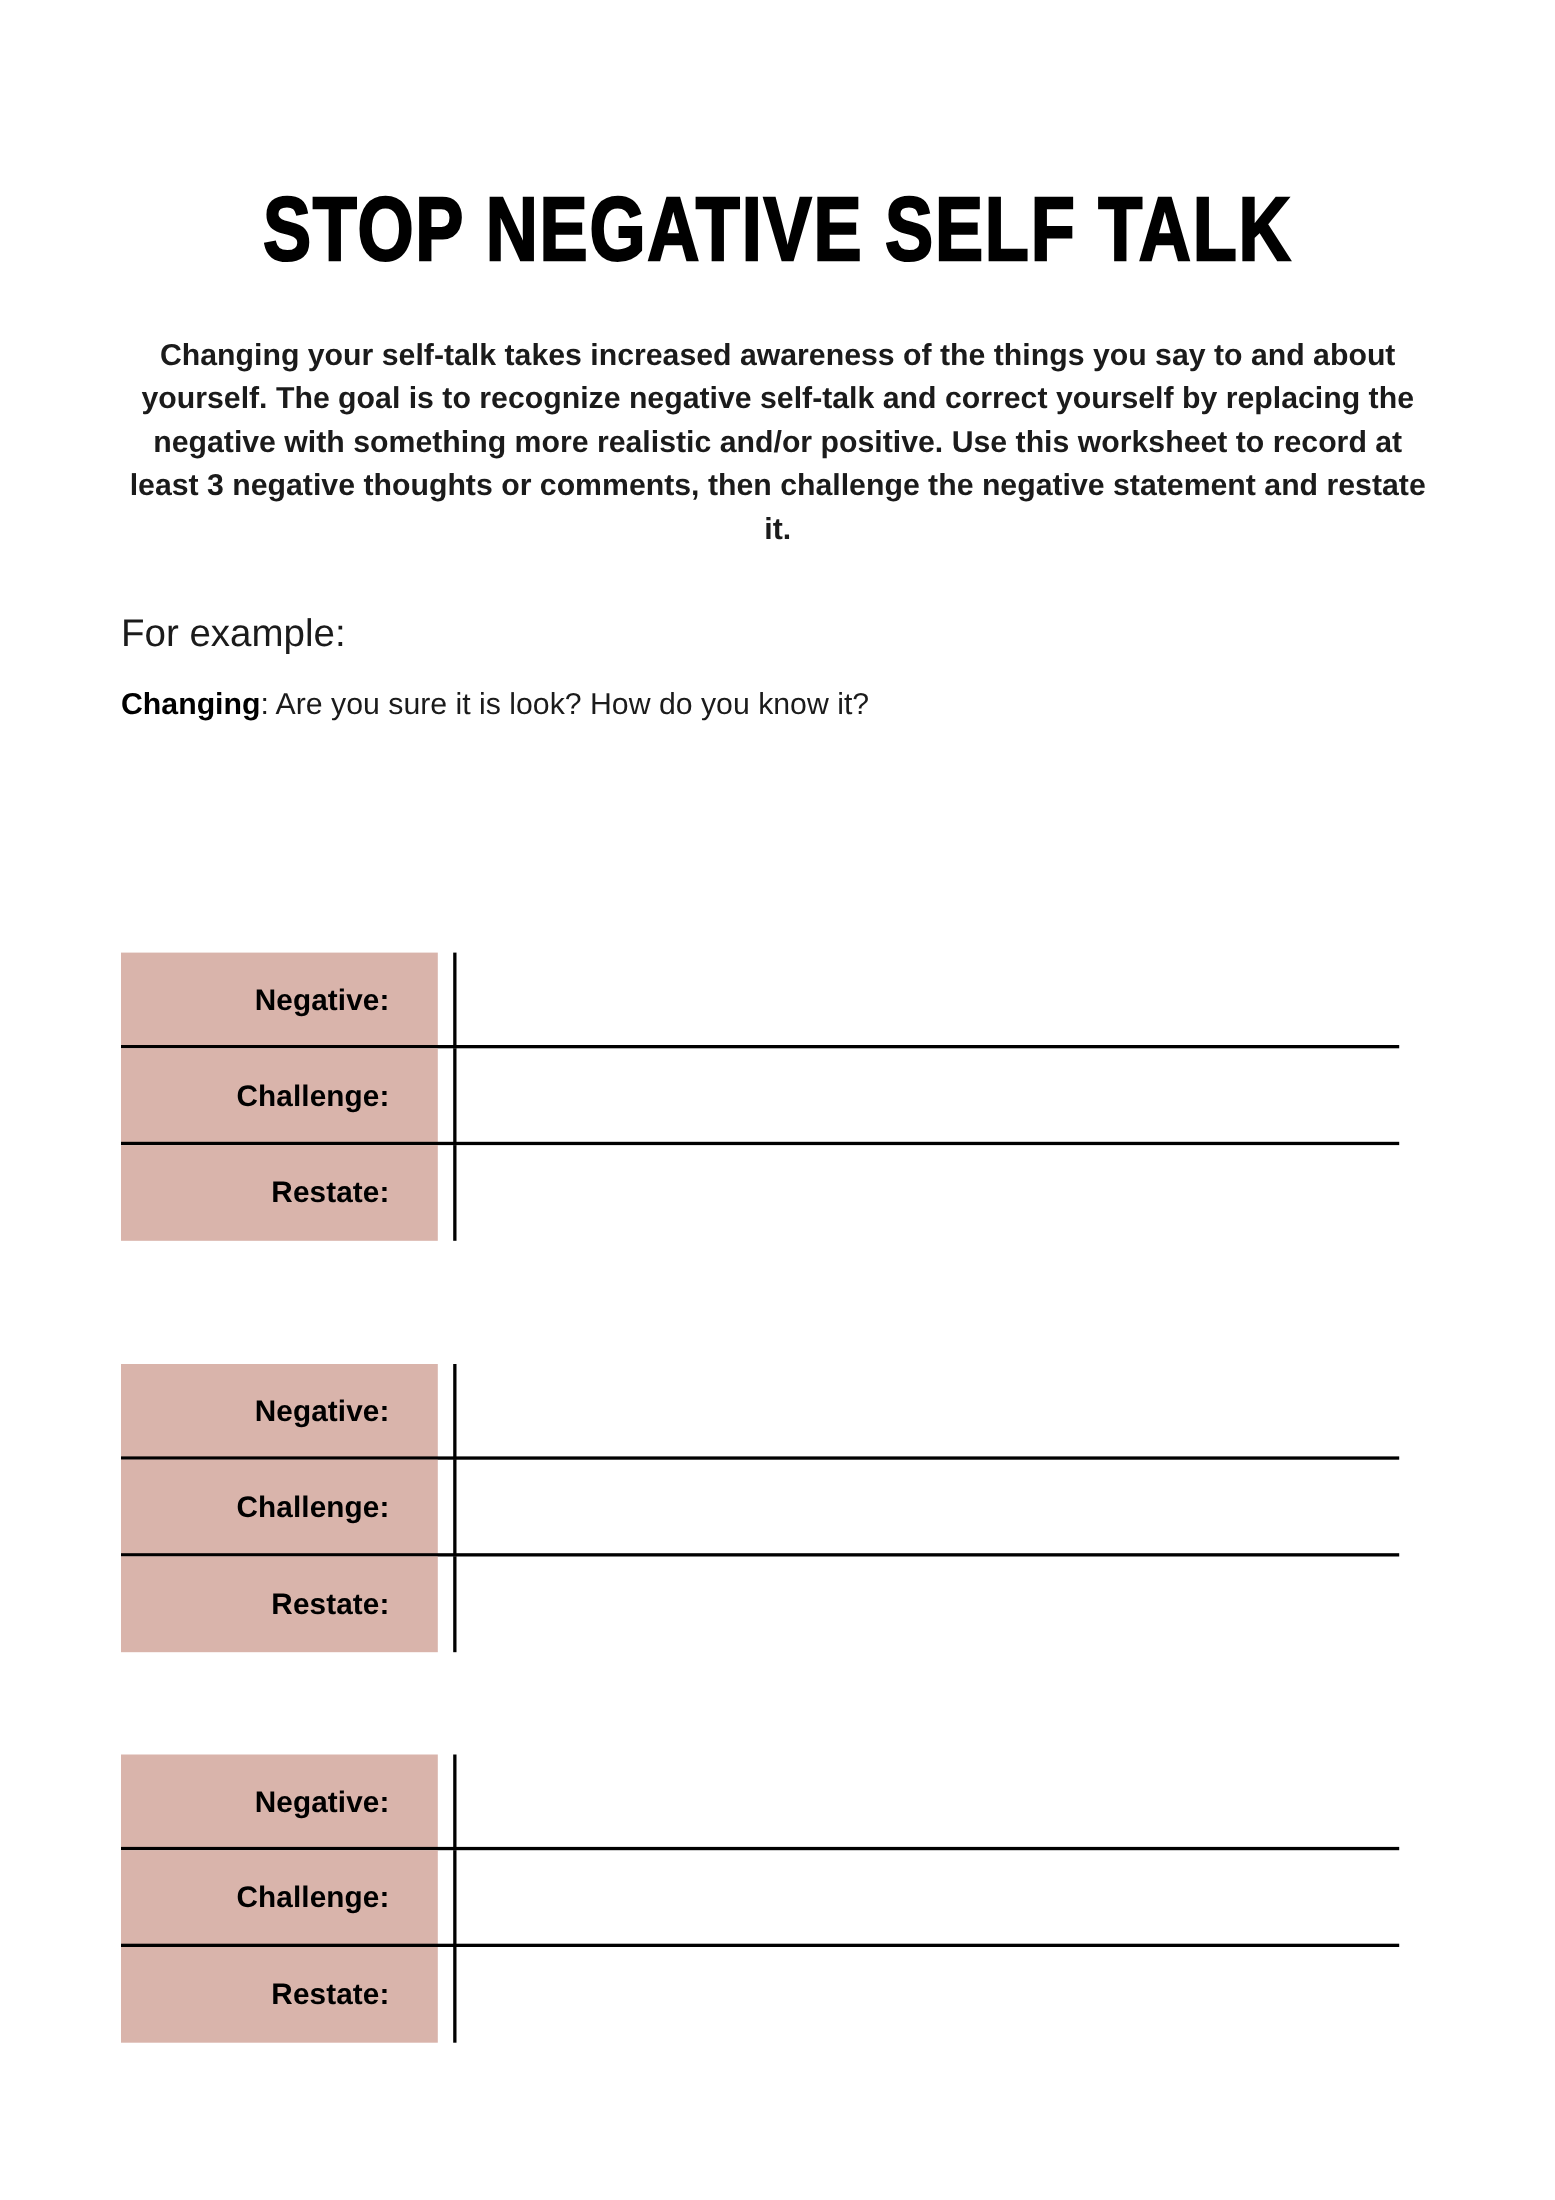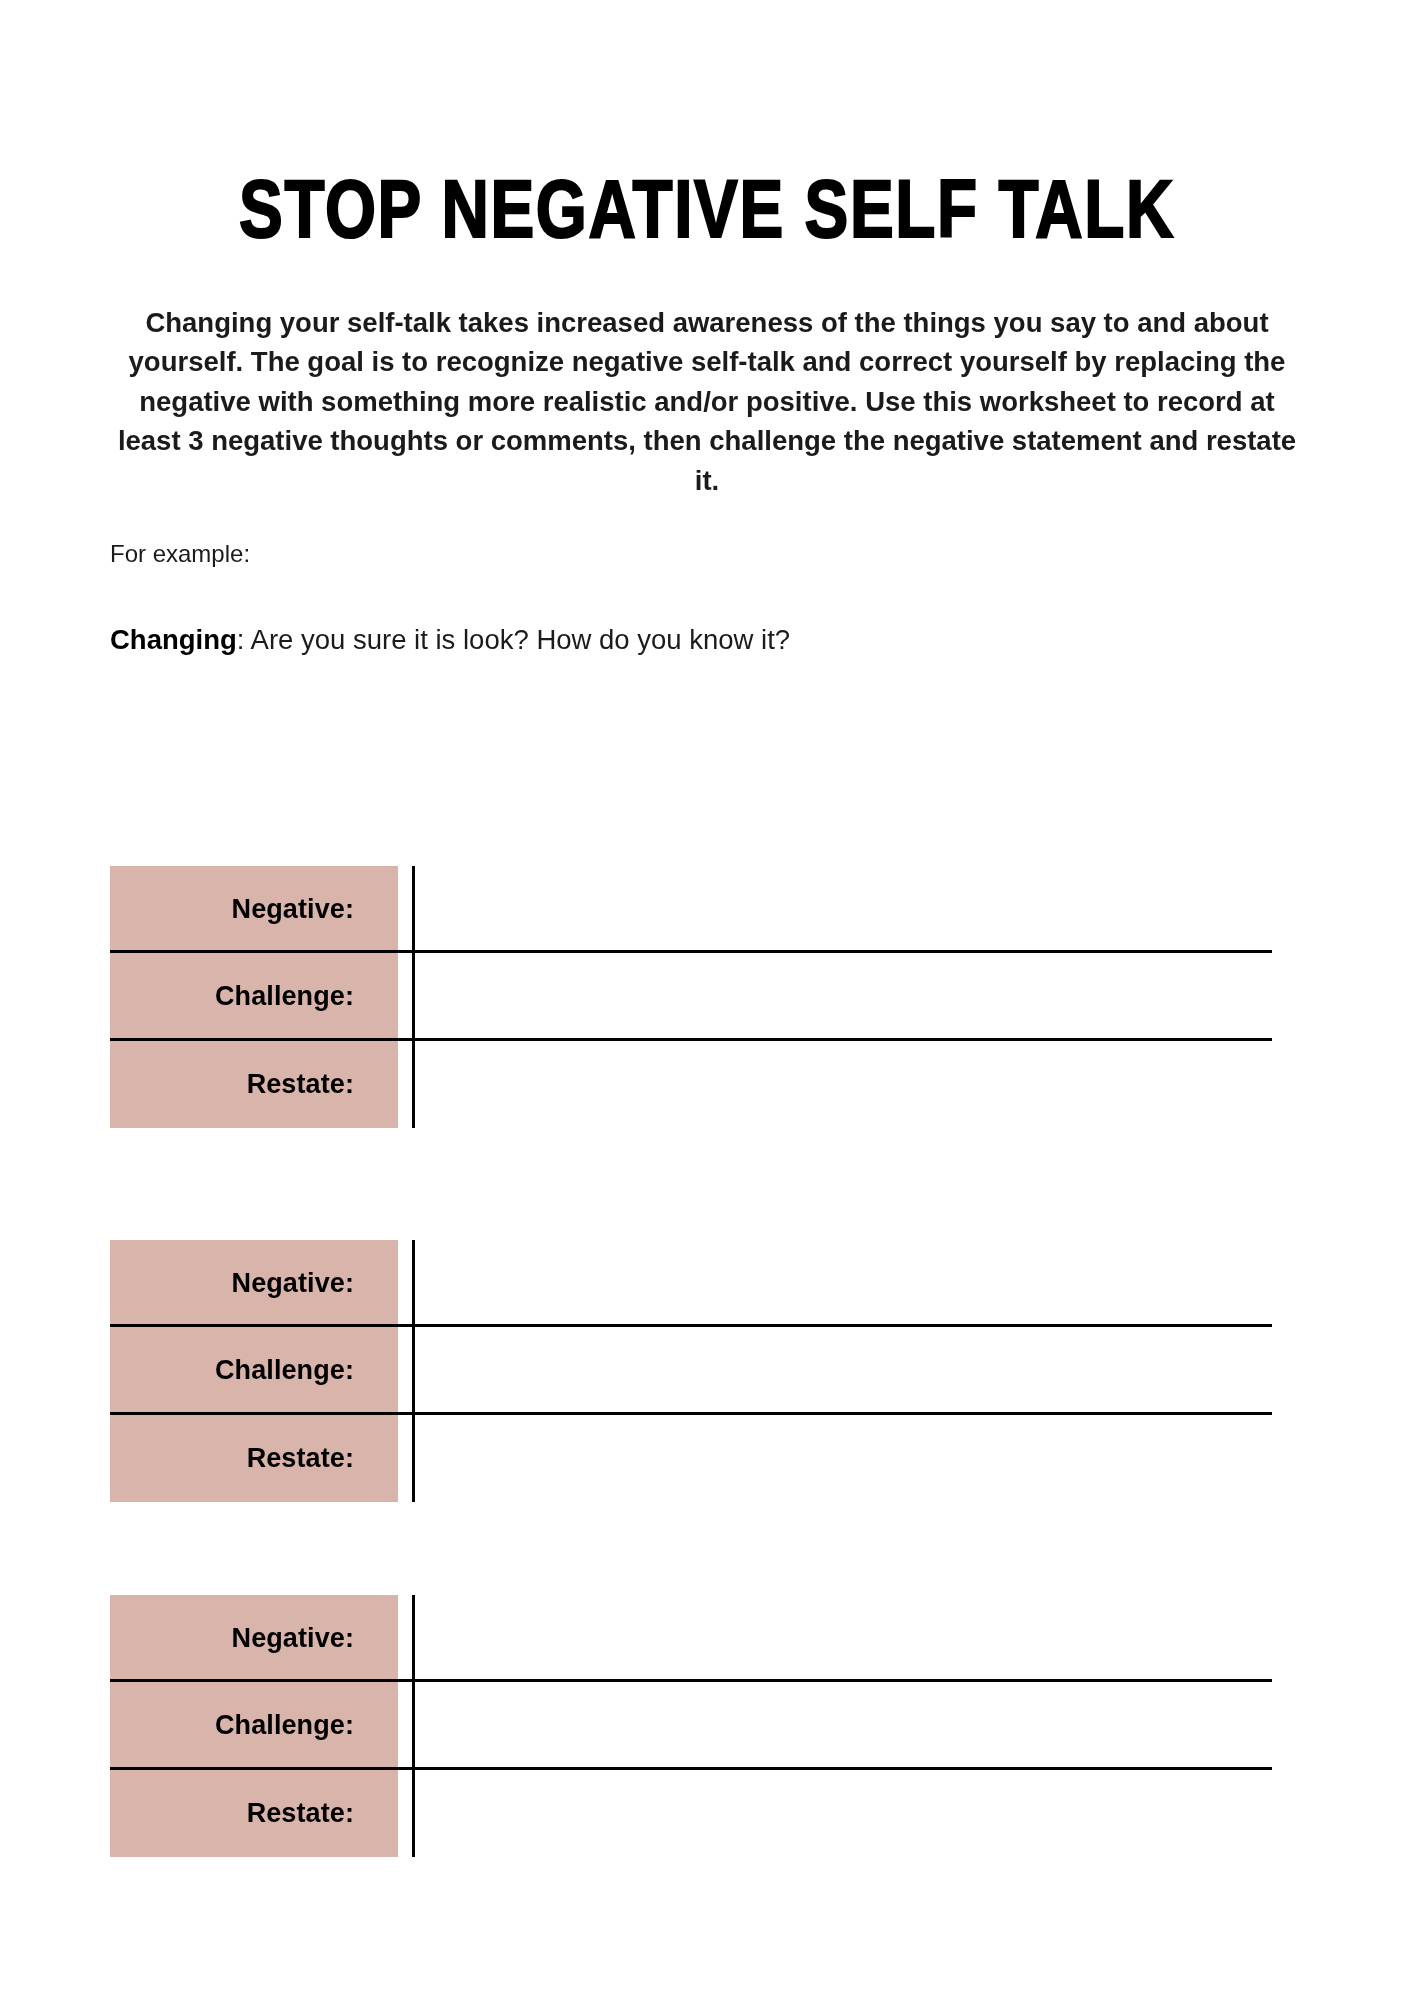--- a/index.html
+++ b/index.html
@@ -53,22 +53,22 @@
     font-size: 27.5px;
     line-height: 39.5px;
     color: #1b1b1b;
     font-weight: 700;
   }
 
   
   .for-example {
     position: absolute;
     left: 110px;
-    top: 534px;
-    font-size: 24px;
+    top: 556px;
+    font-size: 35px;
     line-height: 39px;
     color: #1b1b1b;
   }
 
   .example-list {
     position: absolute;
     left: 110px;
     top: 620px;
     width: 1250px;
     font-size: 27.5px;

